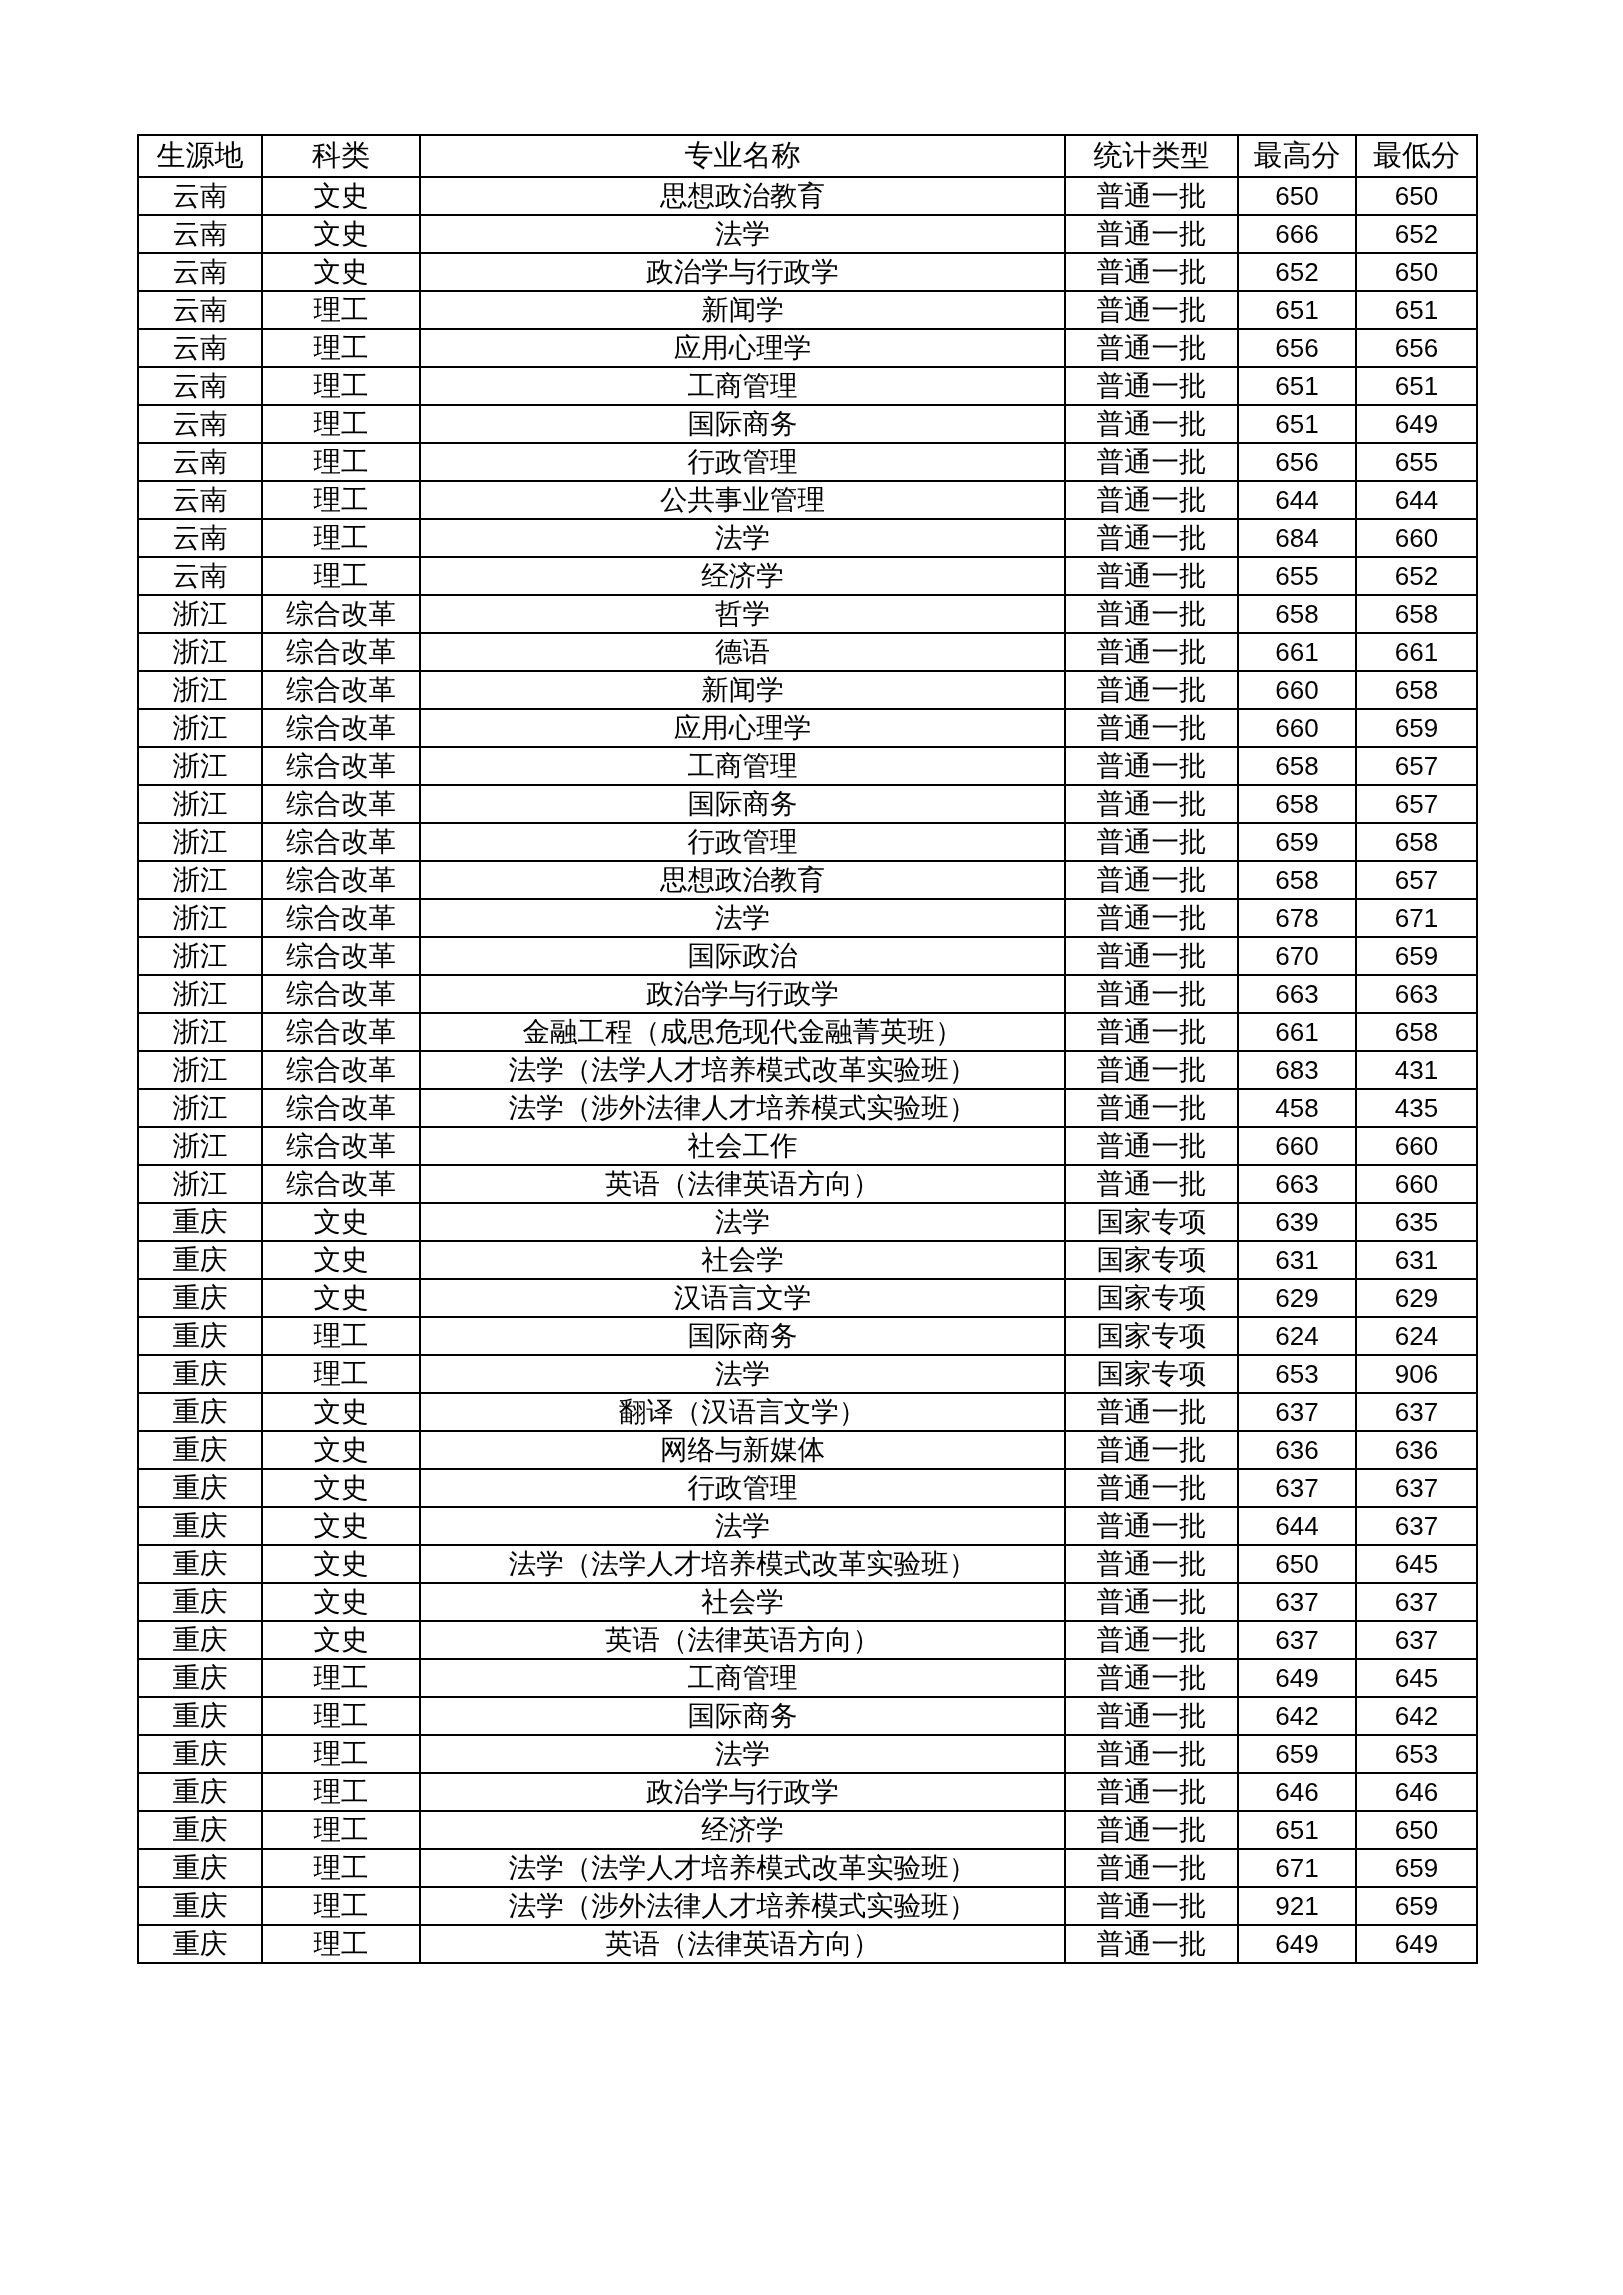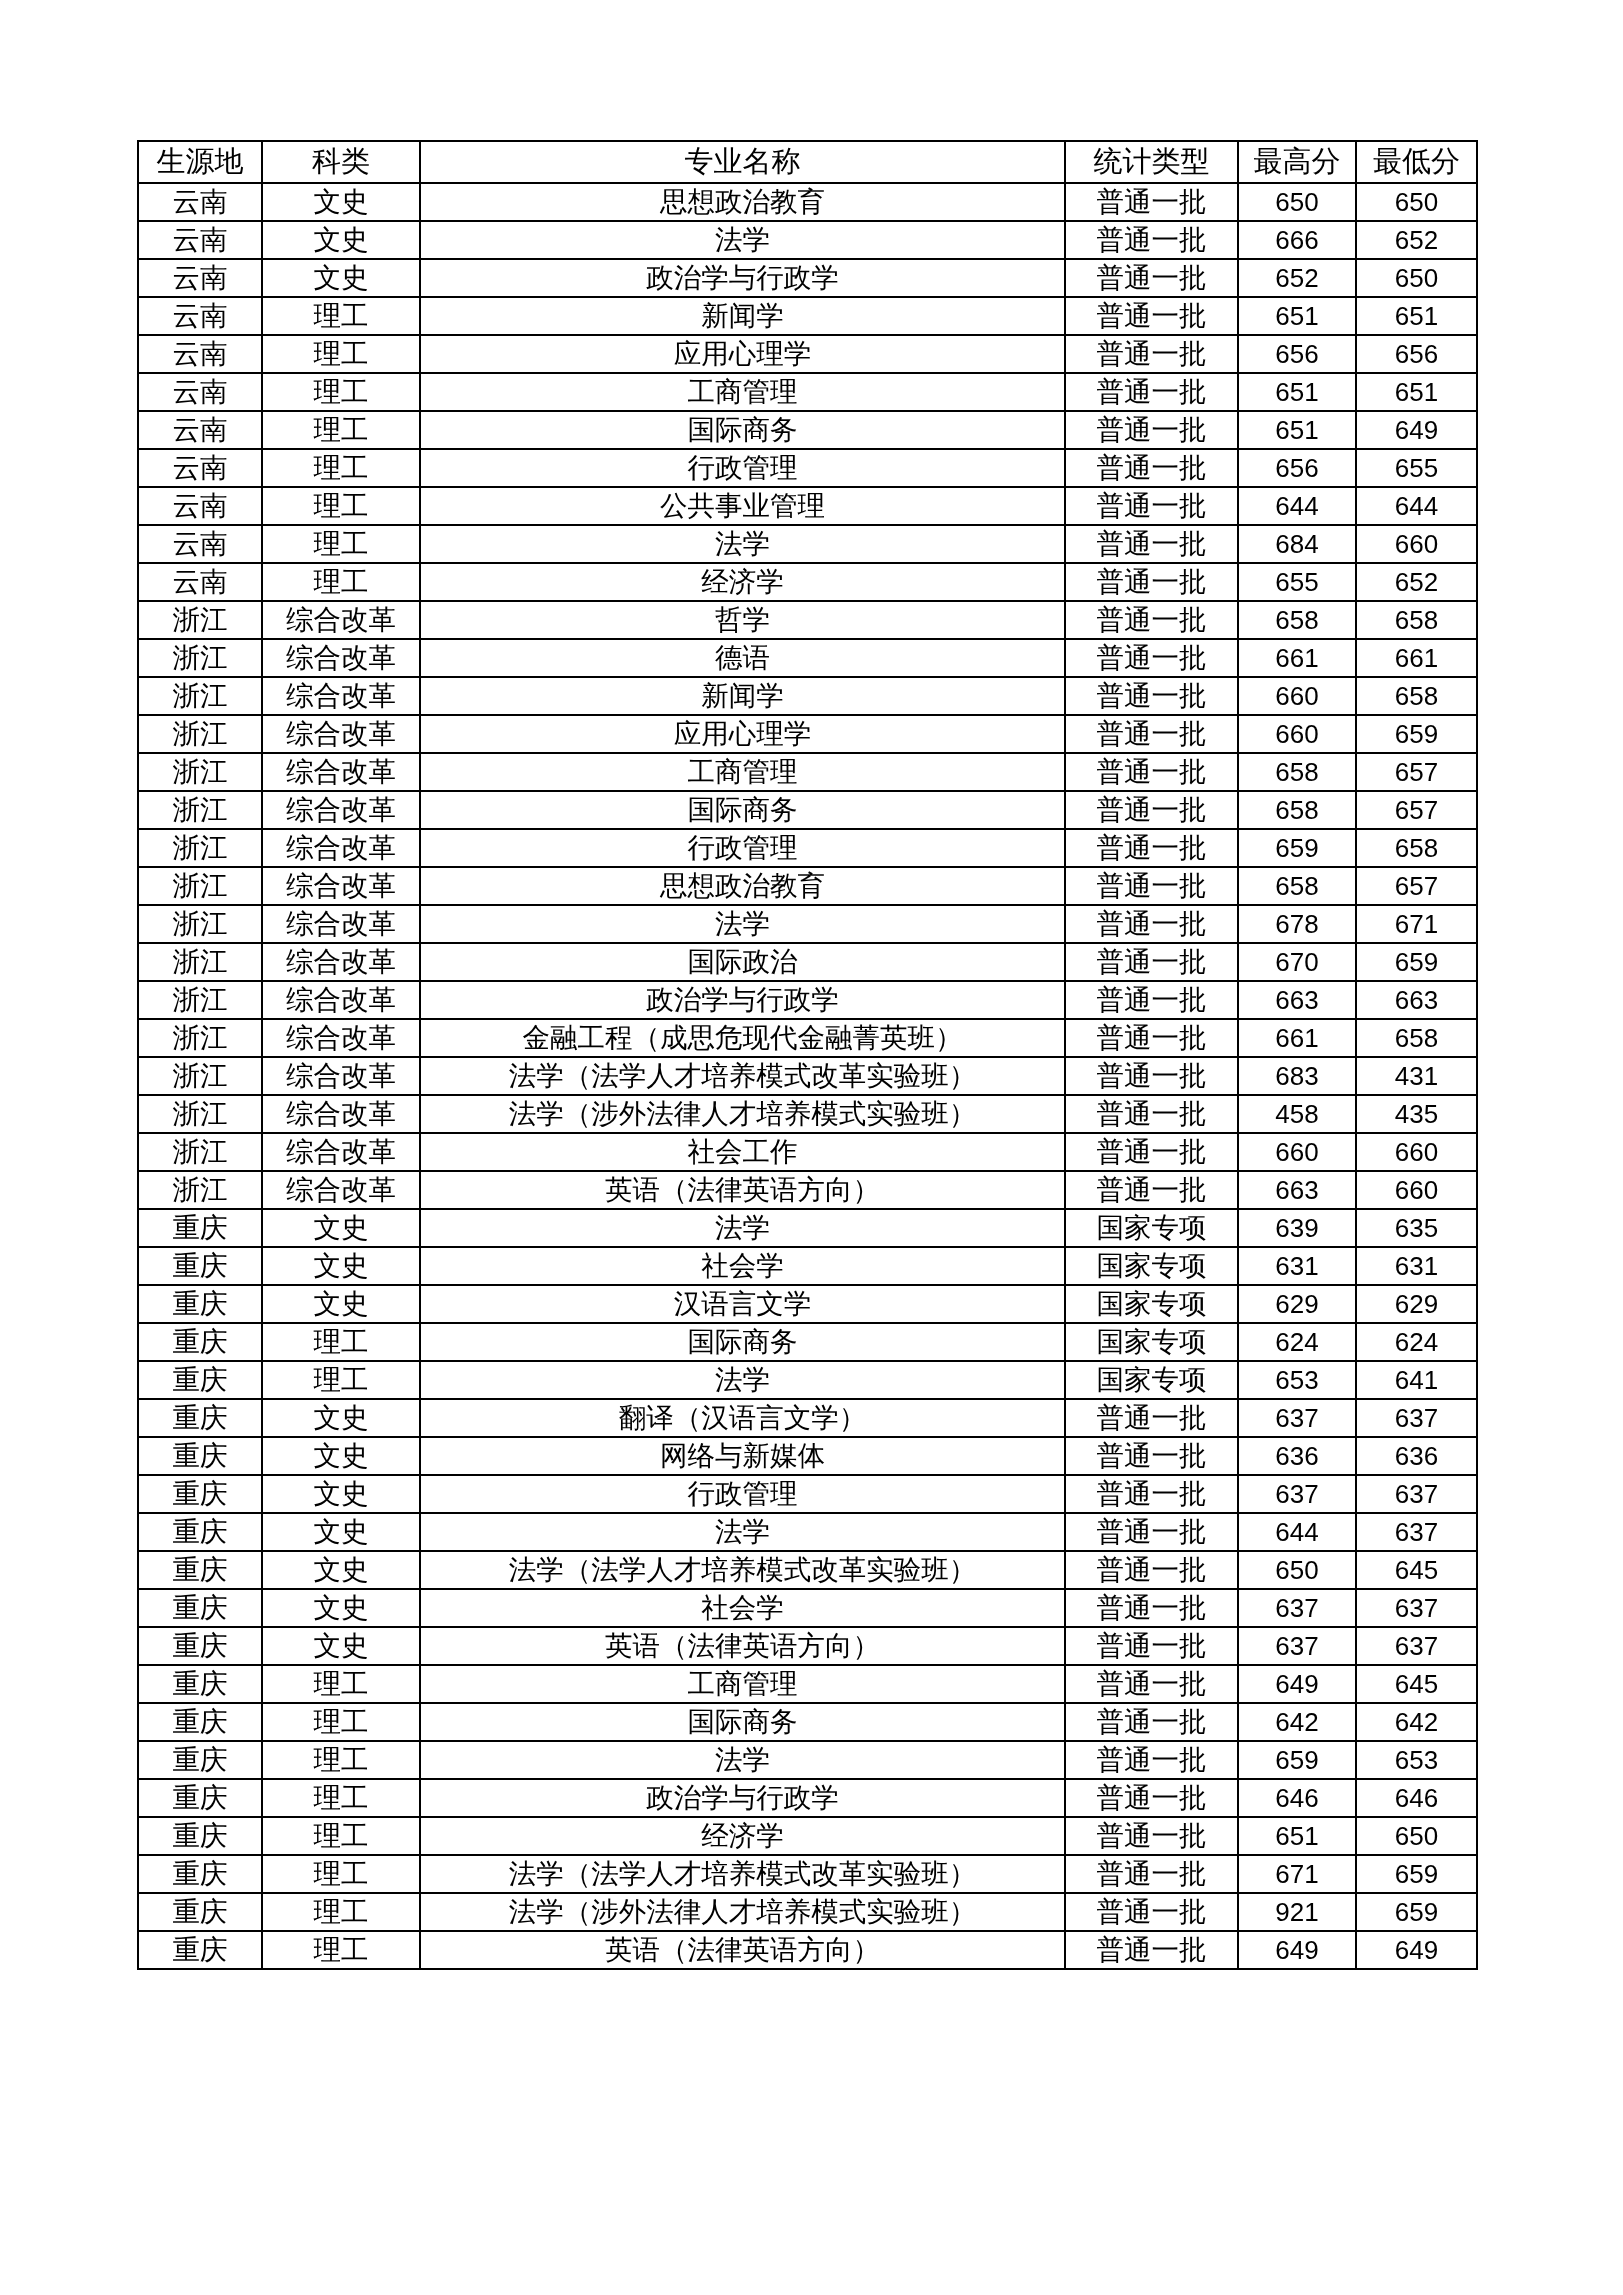--- a/index.html
+++ b/index.html
@@ -1,18 +1,18 @@
 <!DOCTYPE html>
 <html style="font-size:10.5px"><head>
 <meta charset="utf-8">
 <style>
   html, body { margin: 0; padding: 0; background: #ffffff; }
   body { width: 1623px; height: 2295px; position: relative; overflow: hidden; }
   #sheet {
-    position: absolute; left: 137px; top: 140px;
+    position: absolute; left: 137px; top: 134px;
     border-collapse: collapse; table-layout: fixed;
     width: 1339px;
     border: 2.6px solid #000;
   }
   #sheet td, #sheet th {
     border: 2px solid #000;
     height: 36px; padding: 0;
     text-align: center; vertical-align: middle;
     color: #000; white-space: nowrap; overflow: hidden;
   }
@@ -292,21 +292,21 @@
         <td class="cjk">国家专项</td>
         <td class="num">624</td>
         <td class="num">624</td>
       </tr>
       <tr>
         <td class="cjk">重庆</td>
         <td class="cjk">理工</td>
         <td class="cjk">法学</td>
         <td class="cjk">国家专项</td>
         <td class="num">653</td>
-        <td class="num">641</td>
+        <td class="num">906</td>
       </tr>
       <tr>
         <td class="cjk">重庆</td>
         <td class="cjk">文史</td>
         <td class="cjk">翻译（汉语言文学）</td>
         <td class="cjk">普通一批</td>
         <td class="num">637</td>
         <td class="num">637</td>
       </tr>
       <tr>

